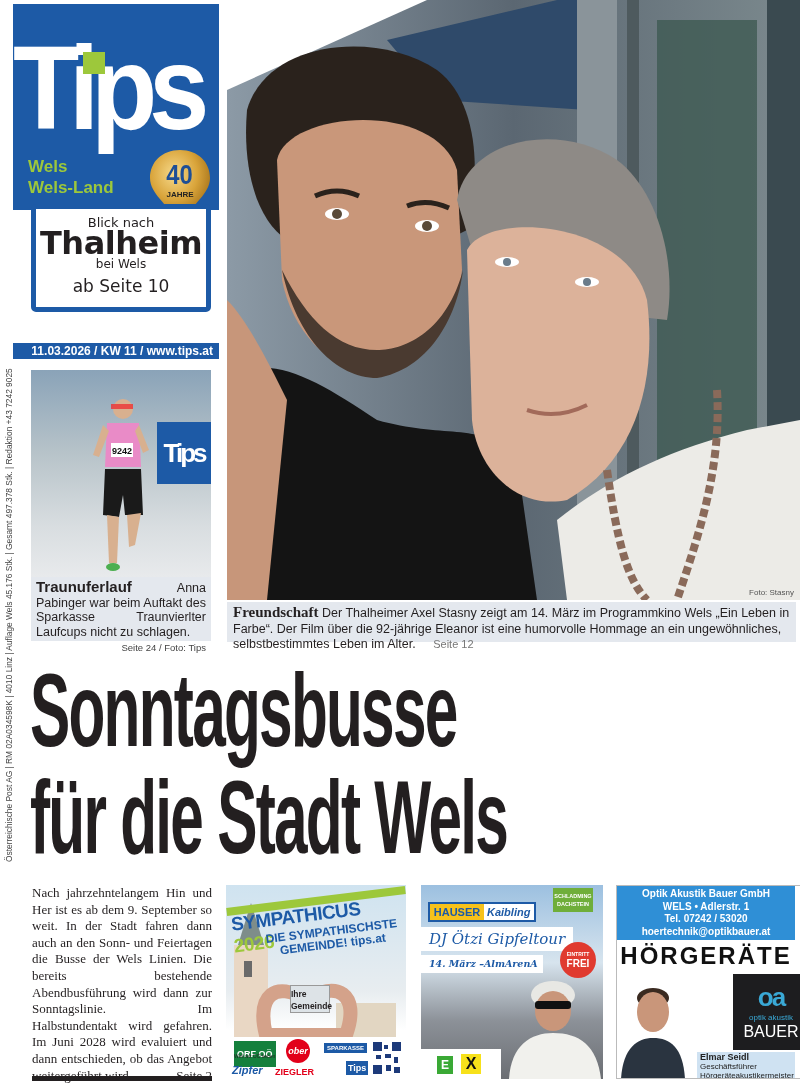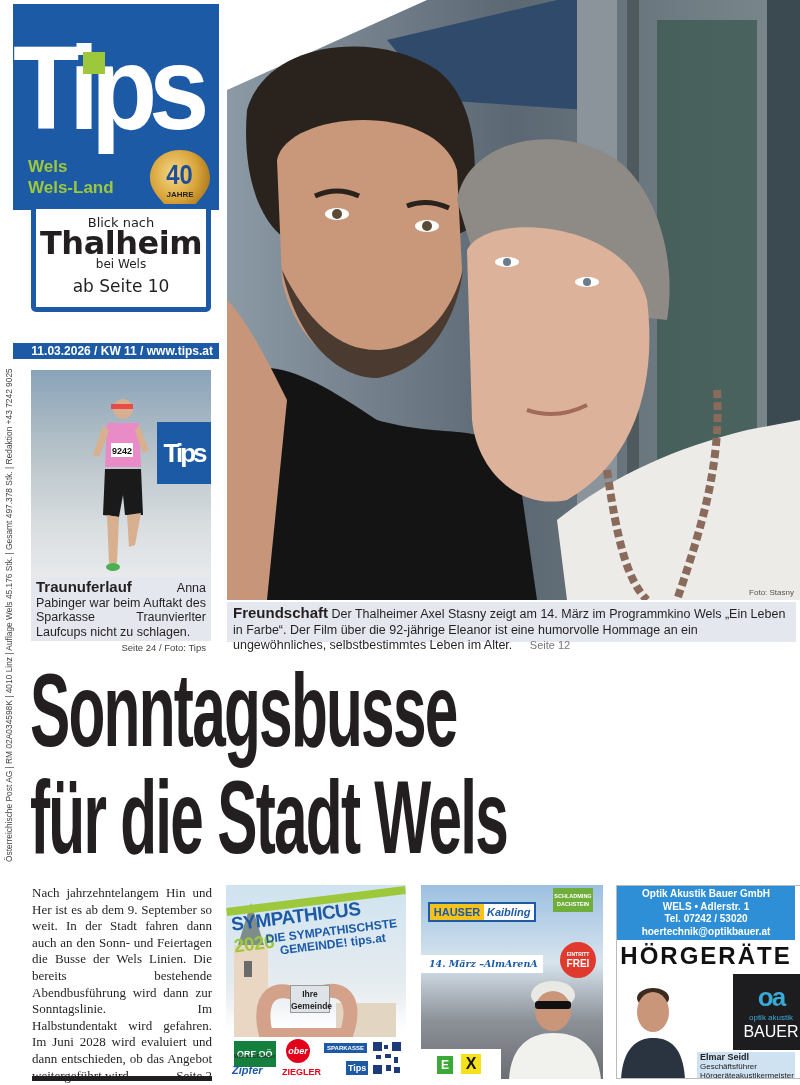--- a/index.html
+++ b/index.html
@@ -30,41 +30,41 @@
   .runner .banner { position: absolute; right: 0; top: 52px; width: 54px; height: 62px; background: #1d5aa6; color: #fff; font-weight: bold; font-size: 26px; text-align: center; line-height: 62px; letter-spacing: -3px; }
   .runner .body { position: absolute; left: 58px; top: 25px; width: 62px; height: 180px; }
   .runner-cap { position: absolute; left: 31px; top: 577px; width: 180px; height: 64px; background: #e4e8ee; padding: 3px 5px 0 5px; font-size: 12.5px; line-height: 14.5px; text-align: justify; font-family: "Liberation Sans Narrow", "Liberation Sans", sans-serif; }
   .runner-cap b { font-size: 15px; }
   .runner-cap .src { float: right; font-size: 9.5px; color: #444; margin-top: 2px; }
 
   
   .mainphoto { position: absolute; left: 227px; top: 0; width: 573px; height: 600px; overflow: hidden; background: #6f7a80; }
   .mainphoto .credit { position: absolute; right: 6px; bottom: 3px; font-size: 8px; color: #555; }
   .main-cap { position: absolute; left: 227px; top: 602px; width: 569px; height: 40px; background: #e4e8ee; padding: 3px 6px; font-size: 12.5px; line-height: 15.5px; }
-  .main-cap b { font-size: 15px; }
+  .main-cap b { font-size: 15px; font-family: Liberation Serif, serif; }
   .main-cap .src { font-size: 11px; color: #777; margin-left: 14px; }
 
   
   .headline { position: absolute; left: 30px; top: 658px; width: 770px; font-family: "Liberation Sans", sans-serif; font-weight: bold; font-size: 104px; line-height: 104px; color: #231f20; letter-spacing: -3px; }
   .headline div { transform: scaleX(0.58); transform-origin: left top; white-space: nowrap; width: 1400px; }
   .headline .h2 { margin-top: 3px; }
 
   
   .story { position: absolute; left: 32px; top: 885px; width: 180px; font-family: "Liberation Serif", serif; font-size: 13px; line-height: 16.6px; text-align: justify; color: #231f20; }
   .story .seite { float: right; }
   .story-rule { position: absolute; left: 32px; top: 1076px; width: 180px; height: 5px; background: #231f20; }
 
   
   .ad { position: absolute; top: 885px; height: 194px; overflow: hidden; }
   .ad1 { left: 226px; width: 180px; background: linear-gradient(180deg, #cfe3f0 0%, #e8edf0 55%, #ffffff 75%); }
   .ad1 .stripe { position: absolute; left: 0; top: 12px; width: 180px; height: 8px; background: #9dc83b; transform: rotate(-7deg); }
   .ad1 .t1 { position: absolute; left: 6px; top: 18px; font-weight: bold; font-size: 19px; color: #1d5aa6; transform: rotate(-7deg); letter-spacing: -0.5px; }
   .ad1 .t1 span { color: #9dc83b; }
   .ad1 .t2 { position: absolute; left: 40px; top: 40px; font-weight: bold; font-size: 12px; line-height: 13px; color: #1d5aa6; transform: rotate(-7deg); text-align: center; }
-  .ad1 .sign { position: absolute; left: 64px; top: 100px; width: 40px; height: 28px; background: #dde3e7; border: 1px solid #999; font-weight: bold; font-size: 8.5px; text-align: center; line-height: 12px; padding-top: 2px; }
+  .ad1 .sign { position: absolute; left: 64px; top: 100px; width: 40px; height: 28px; background: #dde3e7; border: 1px solid #999; font-weight: bold; font-size: 8.5px; text-align: left; line-height: 12px; padding-top: 2px; }
   .ad1 .logos { position: absolute; left: 0; bottom: 0; width: 180px; height: 42px; background: #fff; }
   .ad1 .lg { position: absolute; font-weight: bold; font-size: 9px; }
 
   .ad2 { left: 421px; width: 182px; background: linear-gradient(180deg, #9cc0e0 0%, #d7e4ee 40%, #8c9198 70%, #6b6e73 100%); }
   .ad2 .hauser { position: absolute; left: 7px; top: 17px; width: 108px; height: 20px; border: 2px solid #1d5aa6; background: #fff; }
   .ad2 .hauser .a { position: absolute; left: 0; top: 0; width: 54px; height: 16px; background: #f7c21a; color: #1d5aa6; font-weight: bold; font-size: 11px; line-height: 16px; text-align: center; }
   .ad2 .hauser .b { position: absolute; left: 57px; top: 0; color: #1d5aa6; font-style: italic; font-weight: bold; font-size: 11px; line-height: 16px; }
   .ad2 .schl { position: absolute; right: 10px; top: 3px; width: 40px; height: 24px; background: #6fae3a; color: #fff; font-size: 5.5px; font-weight: bold; text-align: center; line-height: 8px; padding-top: 4px; }
   .ad2 .dj { position: absolute; left: 0; top: 42px; width: 152px; height: 24px; background: #fff; color: #1d5aa6; font-family: "DejaVu Serif", serif; font-style: italic; font-size: 15px; line-height: 24px; padding-left: 8px; }
   .ad2 .date { position: absolute; left: 0; top: 70px; width: 122px; height: 18px; background: #fff; color: #1d5aa6; font-family: "DejaVu Serif", serif; font-style: italic; font-weight: bold; font-size: 9.5px; line-height: 18px; padding-left: 8px; }
@@ -228,21 +228,21 @@
   <div class="sign">
     <div>Ihre</div>
     <div>Gemeinde</div>
   </div>
   <div class="logos">
     <div class="lg" style="left:8px;top:4px;background:#15803d;color:#fff;padding:8px 3px;">ORF OÖ</div>
     <div class="lg" style="left:8px;top:16px;font-size:5px;font-weight:normal;">Weil wir OÖ lieben</div>
     <div class="lg" style="left:60px;top:2px;width:24px;height:24px;border-radius:50%;background:#e2001a;color:#fff;font-style:italic;text-align:center;line-height:24px;">ober</div>
     <div class="lg" style="left:98px;top:6px;background:#1d5aa6;color:#fff;font-size:6px;padding:2px 3px;">SPARKASSE</div>
     <div class="lg" style="left:6px;top:27px;color:#1d5aa6;font-size:11px;font-style:italic;">Zipfer</div>
-    <div class="lg" style="left:56px;top:30px;color:#e2001a;">ZIEGLER</div>
+    <div class="lg" style="left:49px;top:30px;color:#e2001a;">ZIEGLER</div>
     <div class="lg" style="left:120px;top:24px;background:#1d5aa6;color:#fff;padding:2px;font-size:9px;">Tips</div>
     <svg style="position:absolute;left:146px;top:4px" width="30" height="34" viewBox="0 0 30 34">
       <rect width="30" height="34" fill="#fff"></rect>
       <rect x="1" y="1" width="9" height="9" fill="#1d3a7a"></rect>
         <rect x="20" y="1" width="9" height="9" fill="#1d3a7a"></rect>
         <rect x="1" y="24" width="9" height="9" fill="#1d3a7a"></rect>
       <rect x="12" y="4" width="4" height="4" fill="#1d3a7a"></rect>
         <rect x="13" y="13" width="6" height="4" fill="#1d3a7a"></rect>
         <rect x="22" y="16" width="4" height="6" fill="#1d3a7a"></rect>
         <rect x="14" y="24" width="5" height="6" fill="#1d3a7a"></rect>
@@ -251,20 +251,21 @@
     </svg>
   </div>
 </div>
 
 <div class="ad ad2">
   <div class="schl">SCHLADMING DACHSTEIN</div>
   <div class="hauser">
     <div class="a">HAUSER</div>
     <div class="b">Kaibling</div>
   </div>
+  <div class="dj">DJ Ötzi Gipfeltour</div>
   <div class="date">14. März –AlmArenA</div>
   <div class="frei">
     <div>EINTRITT</div>
     <b>FREI</b>
   </div>
   <svg class="person" viewBox="0 0 102 104">
     <ellipse cx="52" cy="20" rx="22" ry="14" fill="#e8e8e4"></ellipse>
     <ellipse cx="52" cy="36" rx="18" ry="20" fill="#c9967a"></ellipse>
     <rect x="34" y="26" width="36" height="8" rx="3" fill="#111"></rect>
     <path d="M8 104 C10 70 30 58 52 58 C78 58 96 70 100 104 Z" fill="#f1f1ed"></path>

